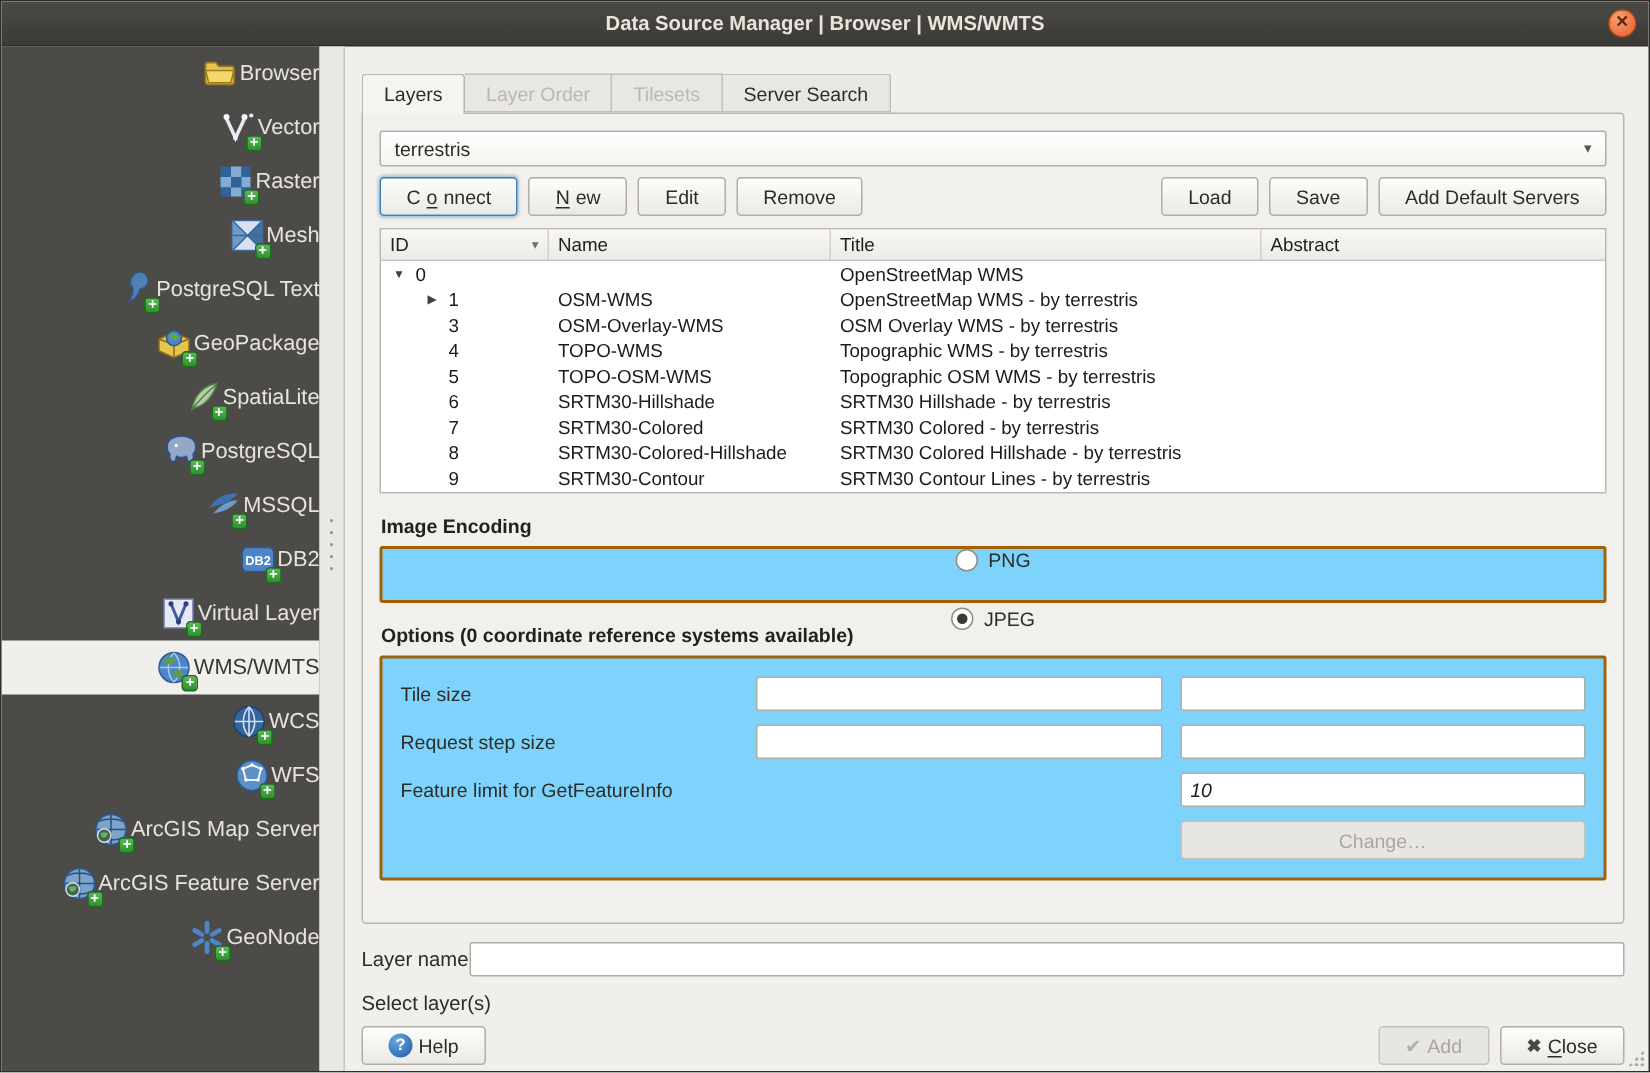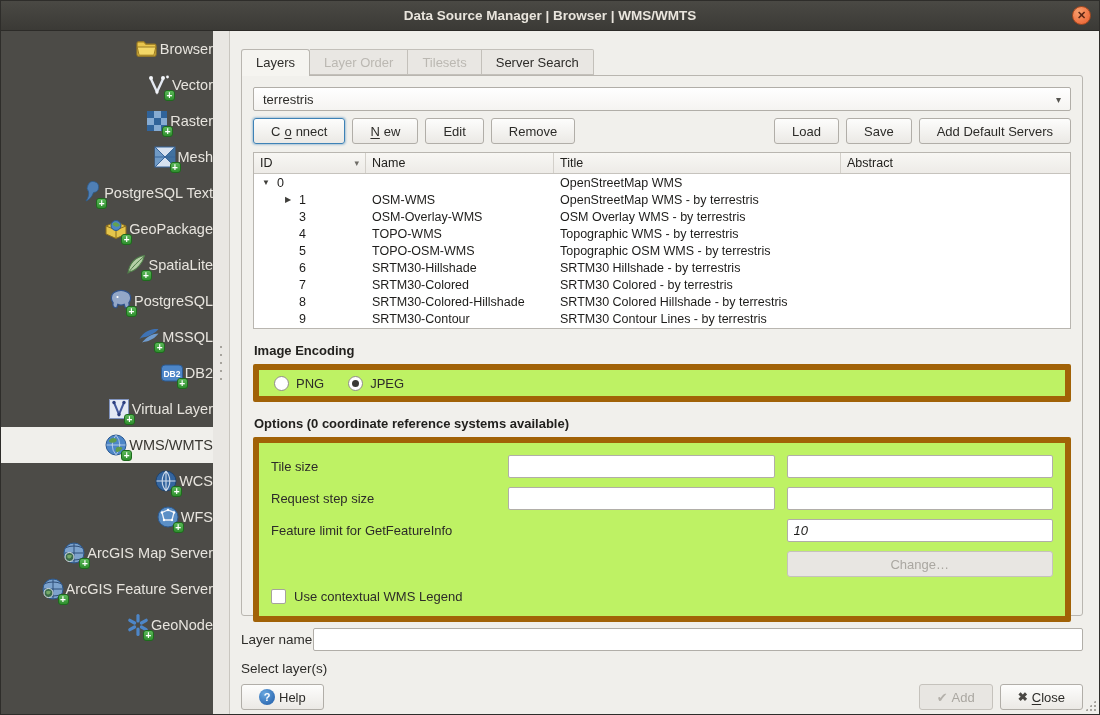--- a/index.html
+++ b/index.html
@@ -91,21 +91,21 @@
   .th:last-child { border-right:none; flex:1; }
   .tr { display:flex; height:17px; align-items:center; color:#1d1c1a; cursor:pointer; }
   .td { padding:0 6px; overflow:hidden; white-space:nowrap; }
   .c-id { width:112px; display:flex; align-items:center; }
   .c-name { width:188px; }
   .c-title { width:287px; }
   .c-abs { flex:1; }
   .twisty { font-size:9px; color:#3f3e3a; width:12px; display:inline-block; text-align:center; flex-shrink:0; }
   
   .sect { font-weight:bold; font-size:13px; color:#22211e; margin:14px 0 6px 1px; }
-  .groupbox { border:6px solid #a16207; border-radius:2px; background:#bef264; }
+  .groupbox { border:2px solid #a16207; border-radius:2px; background:#7dd3fc;flex-direction:column; }
   .encoding { height:38px; display:flex; align-items:center; gap:24px; padding:0 15px; }
   .radio { display:flex; align-items:center; gap:7px; font-size:13px; color:#2d2c29; cursor:pointer; }
   .radio .circle { width:15px; height:15px; border-radius:50%; background:#fff; border:1px solid #908d87; position:relative; }
   .radio.checked .circle::after { content:''; position:absolute; left:3px; top:3px; width:7px; height:7px; border-radius:50%; background:#3a3935; }
   .options { padding:12px; display:grid; grid-template-columns:225px 1fr 1fr; column-gap:12px; row-gap:9px; align-items:center; font-size:13px; color:#2d2c29; }
   .input { height:23px; border:1px solid #b1aea8; border-radius:2px; background:#fff; padding:0 6px; font-size:13px; width:100%; font-family:"Liberation Sans",sans-serif; color:#1d1c1a;font-style:italic; }
   .span2 { grid-column:1 / 3; }
   .cbrow { grid-column:1 / 4; display:flex; align-items:center; gap:8px; margin-top:3px; }
   .cbox { width:15px; height:15px; background:#fff; border:1px solid #a6a39d; border-radius:2px; cursor:pointer; flex-shrink:0; }
   .btn.change { width:100%; }
@@ -497,24 +497,20 @@
           <span>Request step size</span>
           <input class="input" value="" style="">
           <input class="input" value="" style="">
 
           <span class="span2">Feature limit for GetFeatureInfo</span>
           <input class="input" value="10" style="">
 
           <span class="span2"></span>
           <span class="btn disabled change">Change…</span>
 
-          <span class="cbrow">
-            <span class="cbox"></span>
-            <span>Use contextual WMS Legend</span>
-          </span>
         </div>
 
       </div>
 
       <div class="lname-row">
         <span>Layer name</span>
         <input class="input" value="" style="">
       </div>
 
       <div class="status">Select layer(s)</div>

